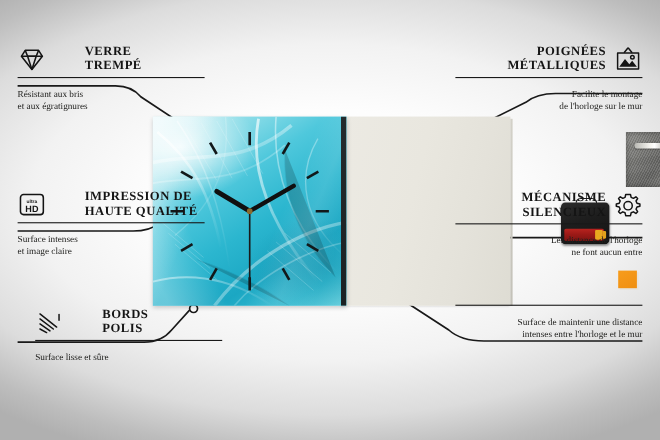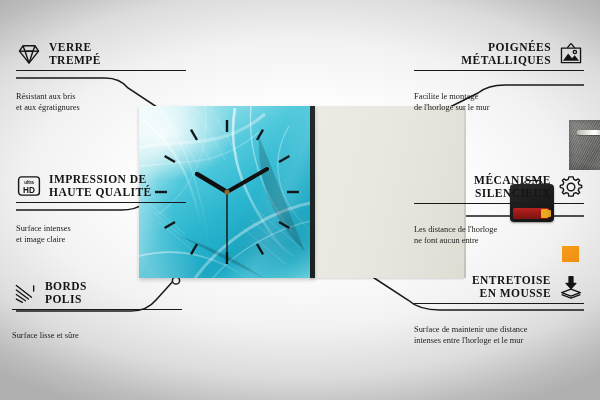--- a/index.html
+++ b/index.html
@@ -19,30 +19,30 @@
 
   
   .feat{position:absolute;}
   .feat .hrow{display:flex;align-items:center;gap:7px;}
   .feat.left .hrow{justify-content:flex-start;}
   .feat.right .hrow{justify-content:space-between;}
   .ttl{
     font-family:"Liberation Serif", serif;
     font-weight:700;color:#141414;
     font-size:11.5px;line-height:12.6px;
-    letter-spacing:.45px;text-transform:uppercase;
+    letter-spacing:.45px;text-transform:uppercase;margin-left:28px;
   }
   .feat.left .ttl{text-align:left;}
   .feat.right .ttl{text-align:right;}
   .rule{height:1.3px;background:#191919;margin-top:3px;}
   .sub{
     font-family:"Liberation Serif", serif;
-    font-size:8.4px;line-height:10.2px;color:#20201e;margin-top:21px;
-  }
-  .feat.right .sub{text-align:left;}
+    font-size:8.4px;line-height:10.2px;color:#20201e;margin-top:10px;
+  }
+  .feat.right .sub{text-align:right;}
   .ico{width:26px;height:26px;flex:0 0 26px;display:block;}
 
   
   #product{position:absolute;left:139px;top:106px;width:325px;height:172px;}
 
   #backpanel{
     position:absolute;left:171px;top:0;width:154px;height:172px;
     background:linear-gradient(104deg,#eceae3 0%,#e9e7df 42%,#e4e2da 72%,#dedcd3 100%);
     box-shadow:0 1px 2px rgba(0,0,0,.16);
   }
@@ -236,21 +236,21 @@
         <text x="12" y="18.0" font-family="Liberation Sans, sans-serif" font-size="7.6" font-weight="700" fill="#141414" text-anchor="middle">HD</text>
       </svg>
       <div>
         <div class="ttl"><span>IMPRESSION DE</span><br><span>HAUTE QUALITÉ</span></div>
       </div>
     </div>
     <div class="rule" style="width:170px;"></div>
     <div class="sub"><span>Surface intenses</span><br><span>et image claire</span></div>
   </div>
 
-  <div class="feat left" style="left:12px;top:280px;width:170px;">
+  <div class="feat left" style="left:32px;top:280px;width:170px;">
     <div class="hrow">
       <svg class="ico" viewBox="0 0 24 24">
         <g stroke="#141414" stroke-width="1.25" stroke-linecap="round" fill="none">
           <path d="M4 5 L18 16"></path>
             <path d="M4 9.2 L15.2 17.6"></path>
           <path d="M4 13.4 L12.4 19.2"></path>
             <path d="M4 17.6 L9.6 20.6"></path>
           <path d="M20 5.4 L20 10.2"></path>
         </g>
       </svg>
@@ -288,29 +288,17 @@
       <svg class="ico" viewBox="0 0 24 24">
         <path d="M12 2.6 l2.0 0 0.55 2.45 1.9 0.8 2.1 -1.35 1.45 1.45 -1.35 2.1 0.8 1.9 2.45 0.55 0 2.0 -2.45 0.55 -0.8 1.9 1.35 2.1 -1.45 1.45 -2.1 -1.35 -1.9 0.8 -0.55 2.45 -2.0 0 -2.0 0 -0.55 -2.45 -1.9 -0.8 -2.1 1.35 -1.45 -1.45 1.35 -2.1 -0.8 -1.9 -2.45 -0.55 0 -2.0 2.45 -0.55 0.8 -1.9 -1.35 -2.1 1.45 -1.45 2.1 1.35 1.9 -0.8 0.55 -2.45 z" fill="none" stroke="#141414" stroke-width="1.25" stroke-linejoin="round"></path>
         <circle cx="12" cy="12" r="3.5" fill="none" stroke="#141414" stroke-width="1.25"></circle>
       </svg>
     </div>
     <div class="rule" style="width:170px;"></div>
     <div class="sub"><span>Les distance de l'horloge</span><br><span>ne font aucun entre</span></div>
   </div>
 
   <div class="feat right" style="left:414px;top:274px;width:170px;">
-    <div class="hrow">
-      <div style="flex:1;">
-        <div class="ttl"><span>ENTRETOISE</span><br><span>EN MOUSSE</span></div>
-      </div>
-      <svg class="ico" viewBox="0 0 24 24">
-        <g fill="none" stroke="#141414" stroke-width="1.25" stroke-linejoin="round">
-          <path d="M10.2 2.4 h3.6 v6.2 h2.7 L12 13.4 L7.5 8.6 h2.7 z" fill="#141414"></path>
-          <path d="M12 13.9 L20.6 17.2 L12 20.5 L3.4 17.2 Z"></path>
-          <path d="M3.4 19.0 L12 22.3 L20.6 19.0"></path>
-        </g>
-      </svg>
-    </div>
     <div class="rule" style="width:170px;"></div>
     <div class="sub"><span>Surface de maintenir une distance</span><br><span>intenses entre l'horloge et le mur</span></div>
   </div>
 
 </div>
 
 </body></html>

